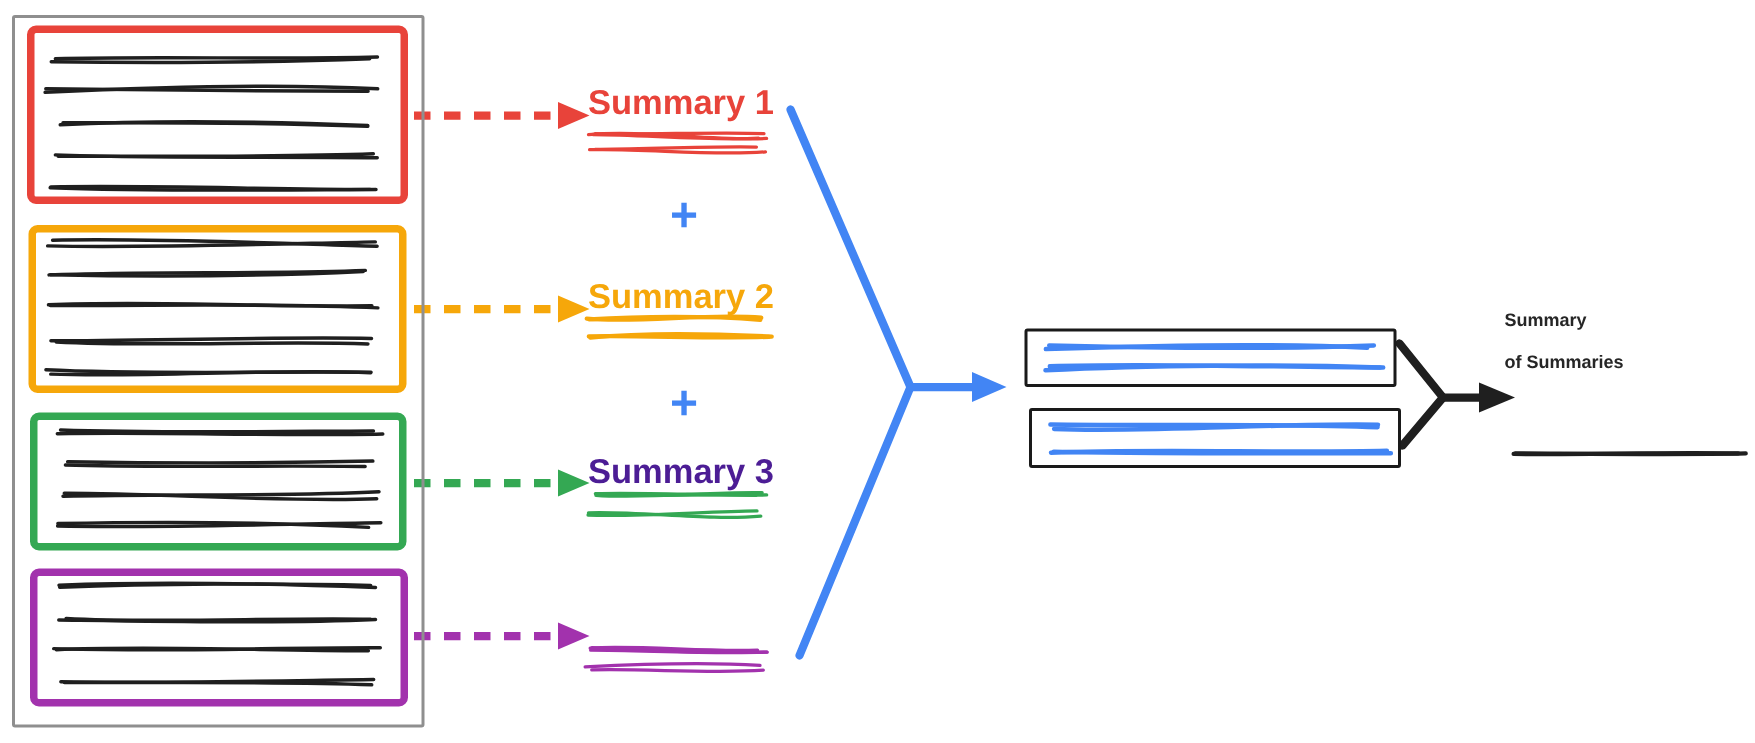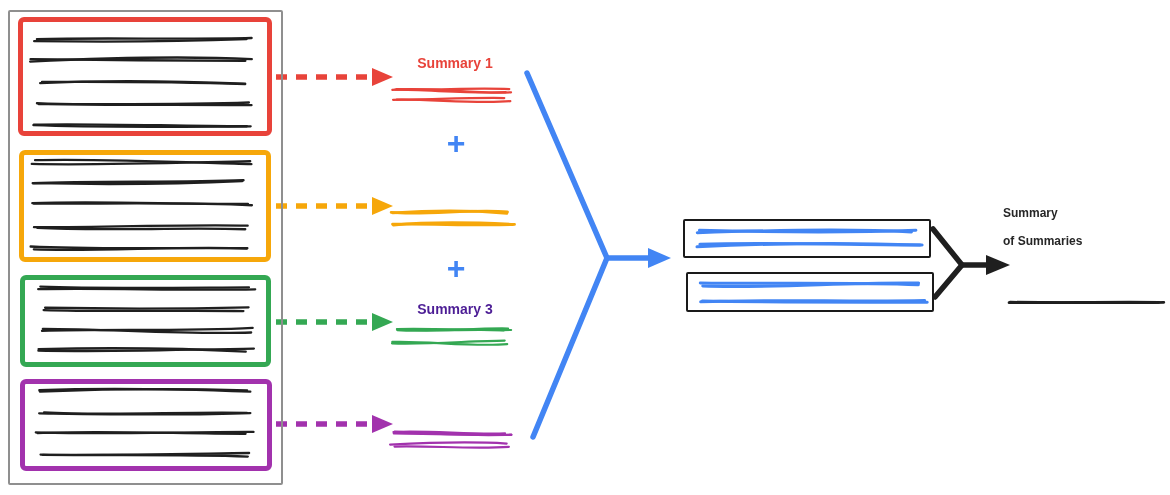--- a/index.html
+++ b/index.html
@@ -11,21 +11,21 @@
   .box{position:absolute;box-sizing:border-box;background:transparent;z-index:2;}
   .doc-stack{left:8px;top:10px;width:275px;height:475px;border:2px solid #8f8f8f;border-radius:2px;}
   .doc{border-width:5px;border-style:solid;border-radius:6px;}
   .doc-1{left:18px;top:17px;width:254px;height:119px;border-color:#e8433a;}
   .doc-2{left:19px;top:150px;width:252px;height:112px;border-color:#f6a70a;}
   .doc-3{left:20px;top:275px;width:251px;height:92px;border-color:#34a853;}
   .doc-4{left:20px;top:379px;width:252px;height:92px;border-color:#a232ad;}
   .sos-box{border:2.5px solid #1a1a1a;border-radius:2px;}
   .sos-box-1{left:683px;top:219px;width:248px;height:39px;}
   .sos-box-2{left:686px;top:272px;width:248px;height:40px;}
-  .label{position:absolute;z-index:3;font-weight:700;font-size:14px;text-align:center;width:126px;left:392px;white-space:nowrap;}
+  .label{position:absolute;z-index:3;font-weight:700;font-size:23px;text-align:left;width:126px;left:392px;white-space:nowrap;}
   .c-red{color:#e8433a;}
   .c-yellow{color:#f6a70a;}
   .c-green{color:#4c1d95;}
   .c-purple{color:#a232ad;}
   .plus{position:absolute;z-index:3;left:440px;width:32px;text-align:center;color:#4285f4;font-weight:700;font-size:32px;line-height:32px;}
   .sos-title{position:absolute;z-index:3;left:683px;top:139px;width:254px;text-align:center;color:#4285f4;font-weight:700;font-size:28px;line-height:40px;}
   .final-title{position:absolute;z-index:3;left:1003px;top:199px;width:168px;color:#262626;font-weight:700;font-size:12px;line-height:28px;}
 </style>
 </head>
 <body>
@@ -120,20 +120,21 @@
   <div class="box doc-stack"></div>
   <div class="box doc doc-1"></div>
   <div class="box doc doc-2"></div>
   <div class="box doc doc-3"></div>
   <div class="box doc doc-4"></div>
 
   <div class="box sos-box sos-box-1"></div>
   <div class="box sos-box sos-box-2"></div>
 
   <div class="label c-red" style="top:55px;">Summary 1</div>
+  <div class="label c-yellow" style="top:184px;">Summary 2</div>
   <div class="label c-green" style="top:301px;">Summary 3</div>
 
   <div class="plus" style="top:127px;">+</div>
   <div class="plus" style="top:252px;">+</div>
 
   <div class="sos-title">
   </div>
 
   <div class="final-title">
     <div>Summary</div>

